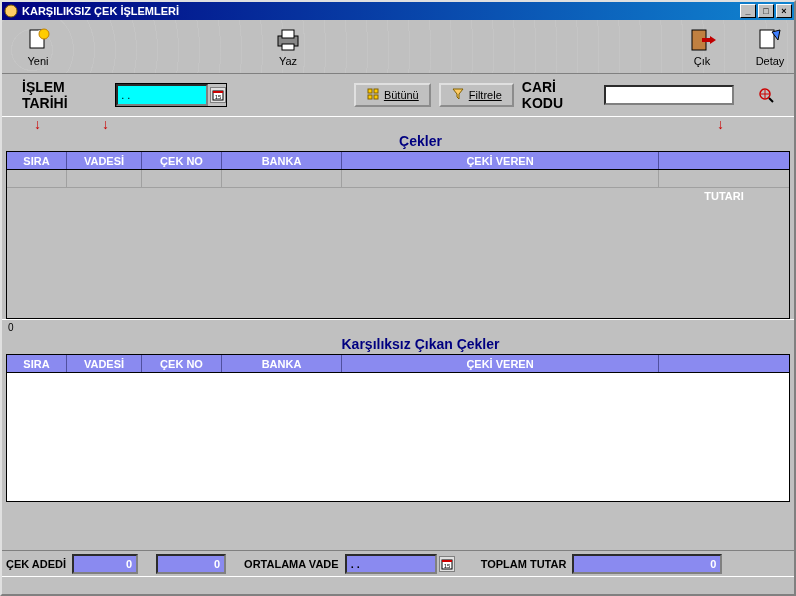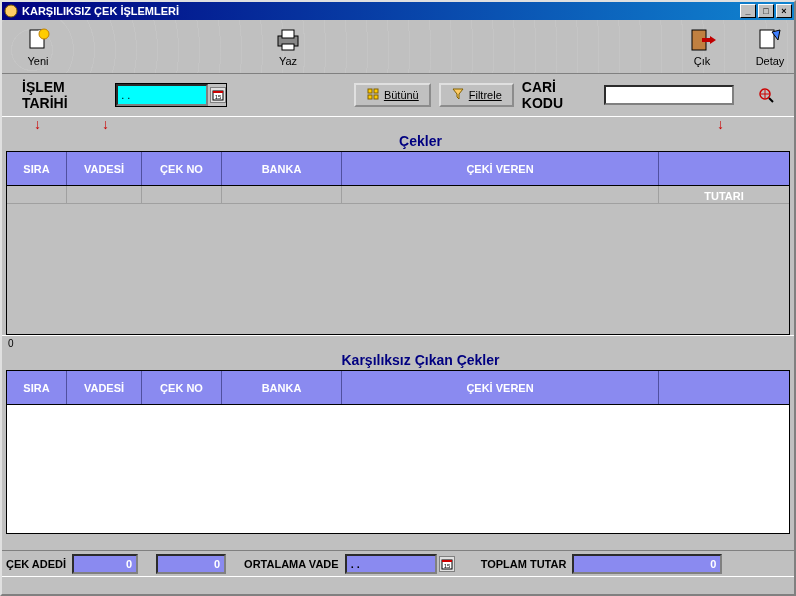--- a/index.html
+++ b/index.html
@@ -175,21 +175,21 @@
 .grid-container {
   border: 1px solid #000;
   margin: 0 4px;
   background: #c0c0c0;
 }
 .grid-header {
   display: flex;
   background: #8a8af0;
   color: #fff;
   font-weight: bold;
-  height: 34px;
+  height: 18px;
   border-bottom: 1px solid #000;
 }
 .grid-header .cell {
   border-right: 1px solid #5050a0;
   display: flex;
   align-items: center;
   justify-content: center;
   font-size: 11px;
 }
 .grid-header .cell:last-child { border-right: none; }

